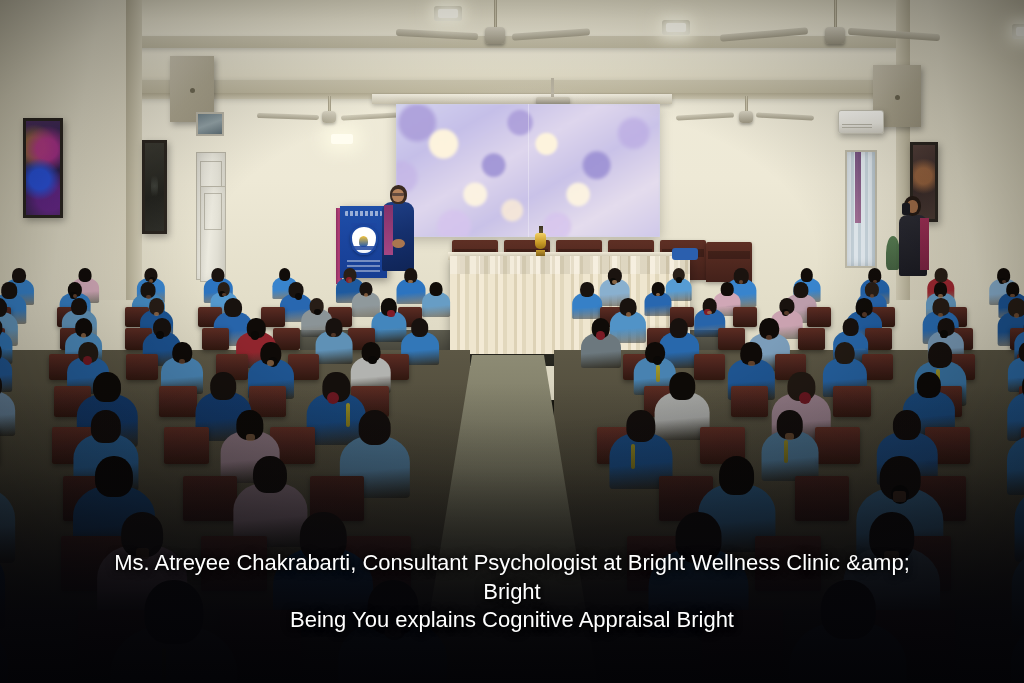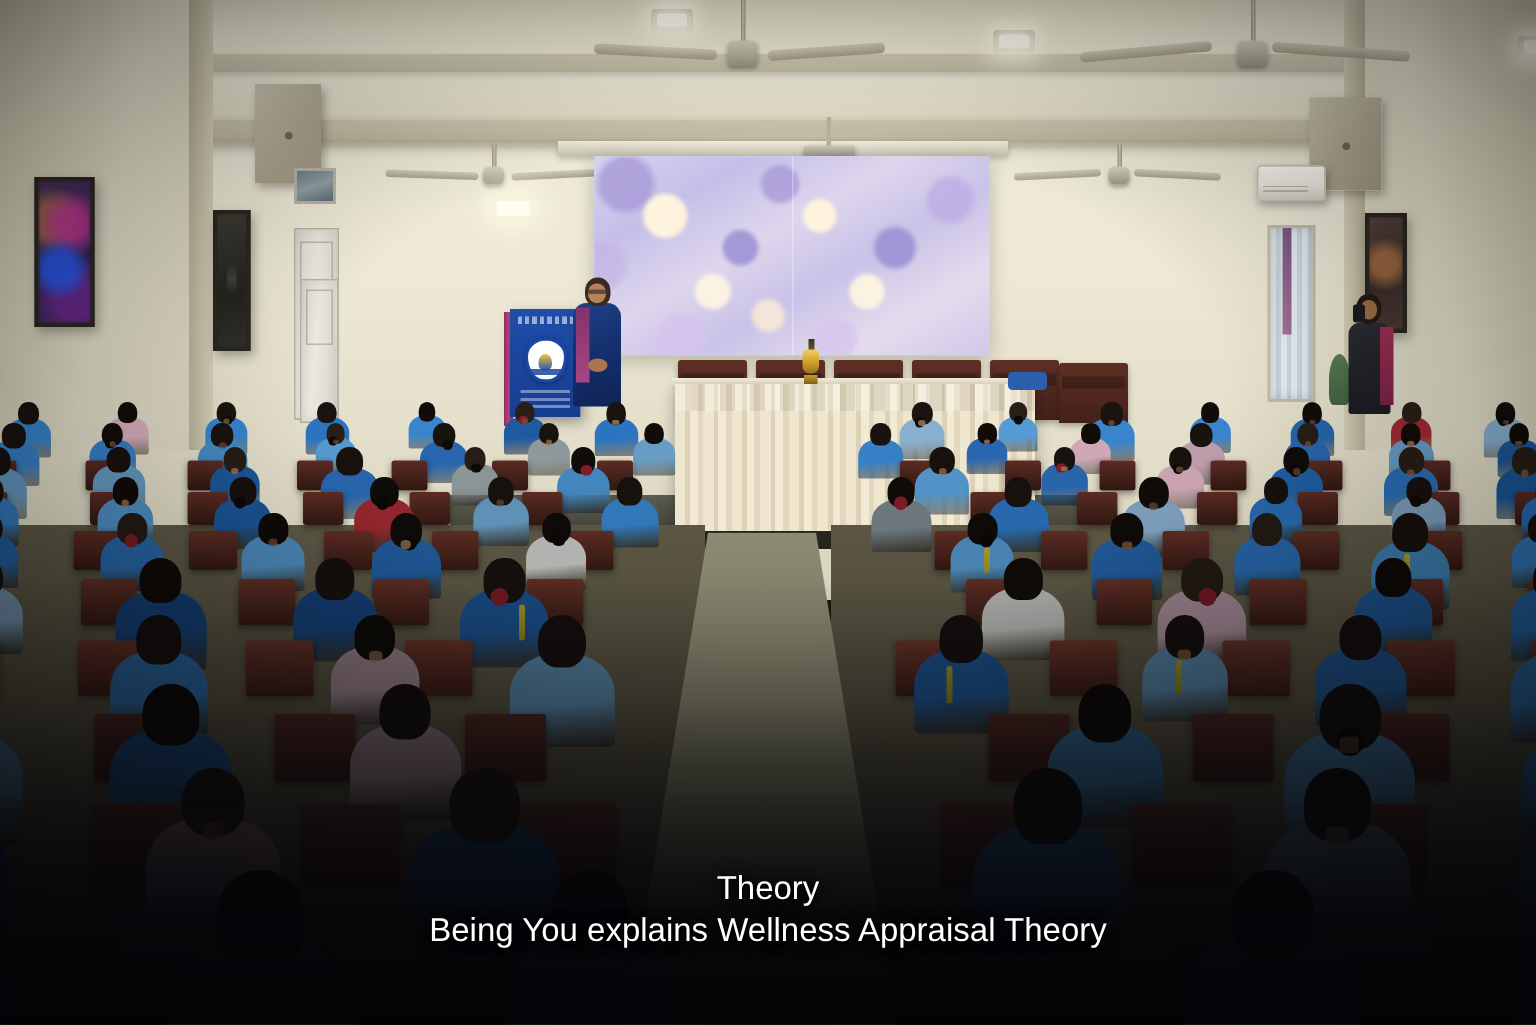--- a/index.html
+++ b/index.html
@@ -1157,18 +1157,19 @@
       <div class="aud" style="left: 1011.45px; top: 580px; width: 114.012px; height: 153.784px; filter: brightness(0.38);">
         <span class="b" style="width: 114.012px; height: 100.755px; top: 41.3626px; background: linear-gradient(175deg, rgb(90, 163, 221) 0%, rgb(90, 163, 221) 55%, rgba(0, 0, 0, 0.42) 100%);"></span>
       </div>
     </div>
 
   <div class="vignette"></div>
   <div class="bottom-dark"></div>
 
   <div class="caption">
     <div class="cap-sub">
-      <div>Theory</div>
-      <div>Being You explains Wellness Appraisal Theory</div>
+      <div>Ms. Atreyee Chakrabarti, Consultant Psychologist at Bright Wellness Clinic &amp;amp;</div>
+      <div>Bright</div>
+      <div>Being You explains Cognitive Appraisal Bright</div>
     </div>
   </div>
 
 </div>
 
 </body></html>

